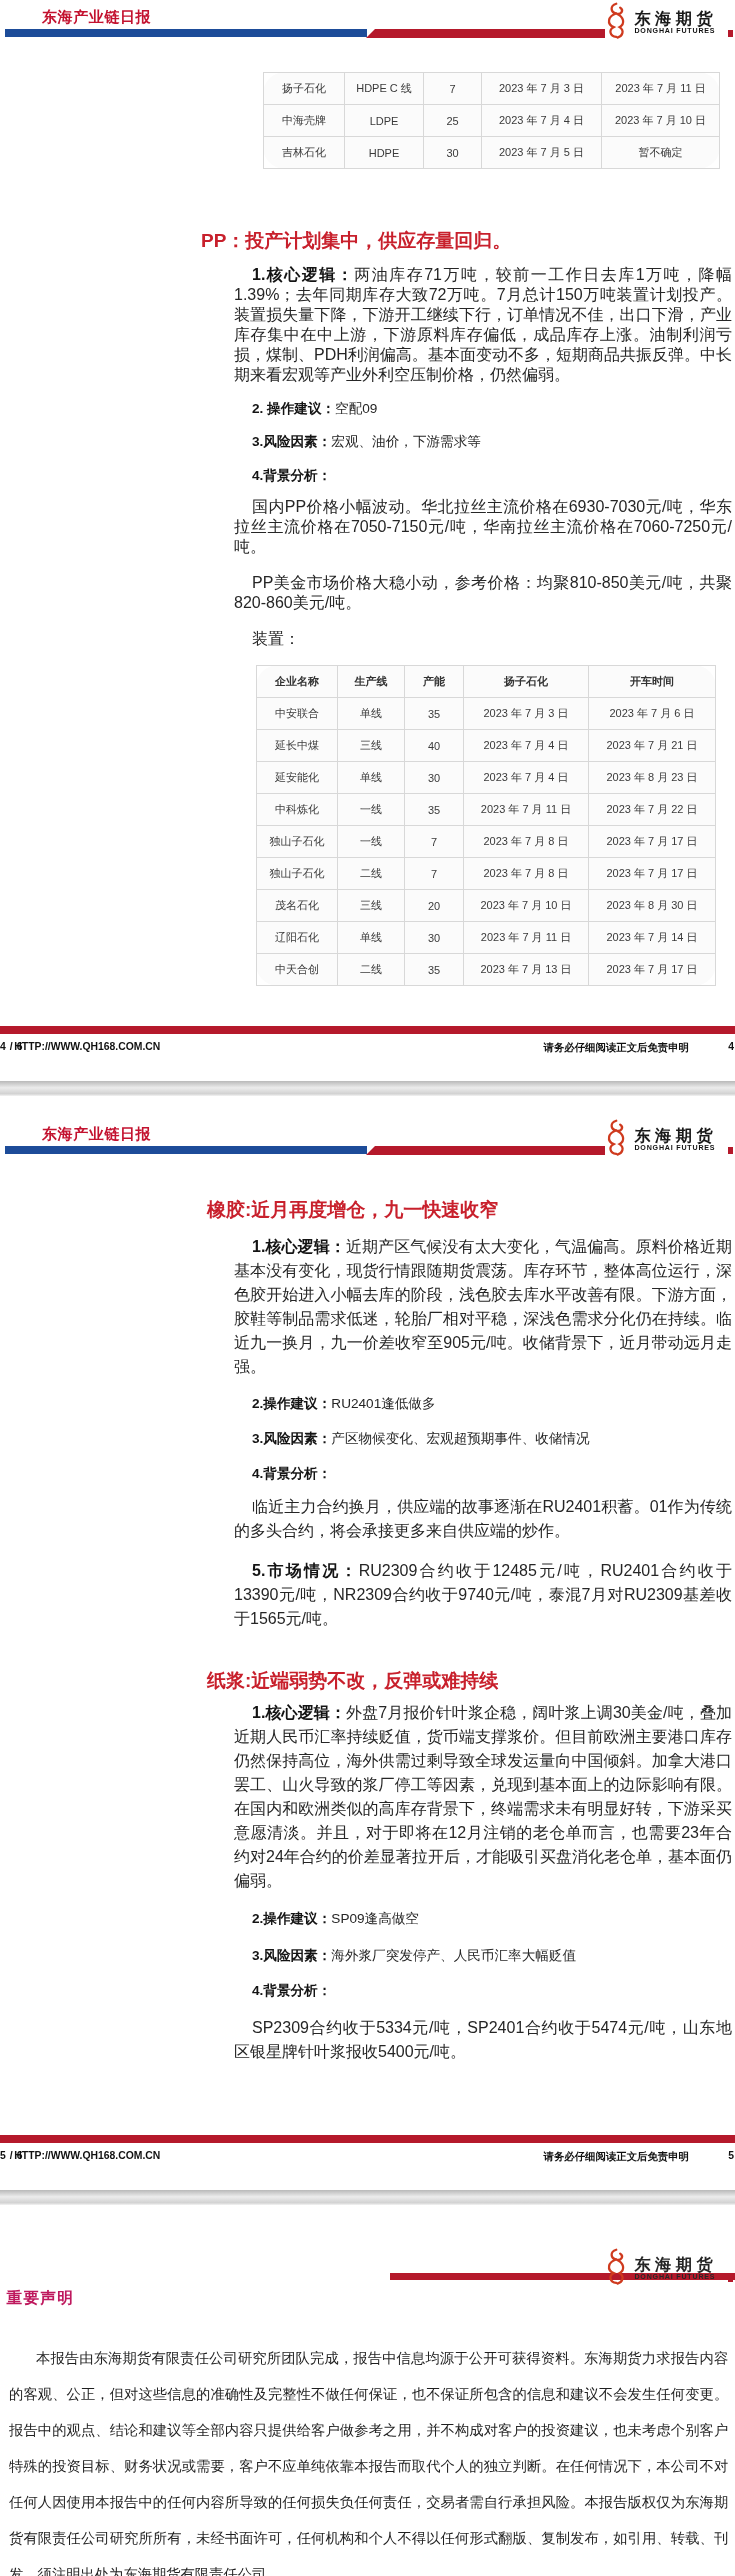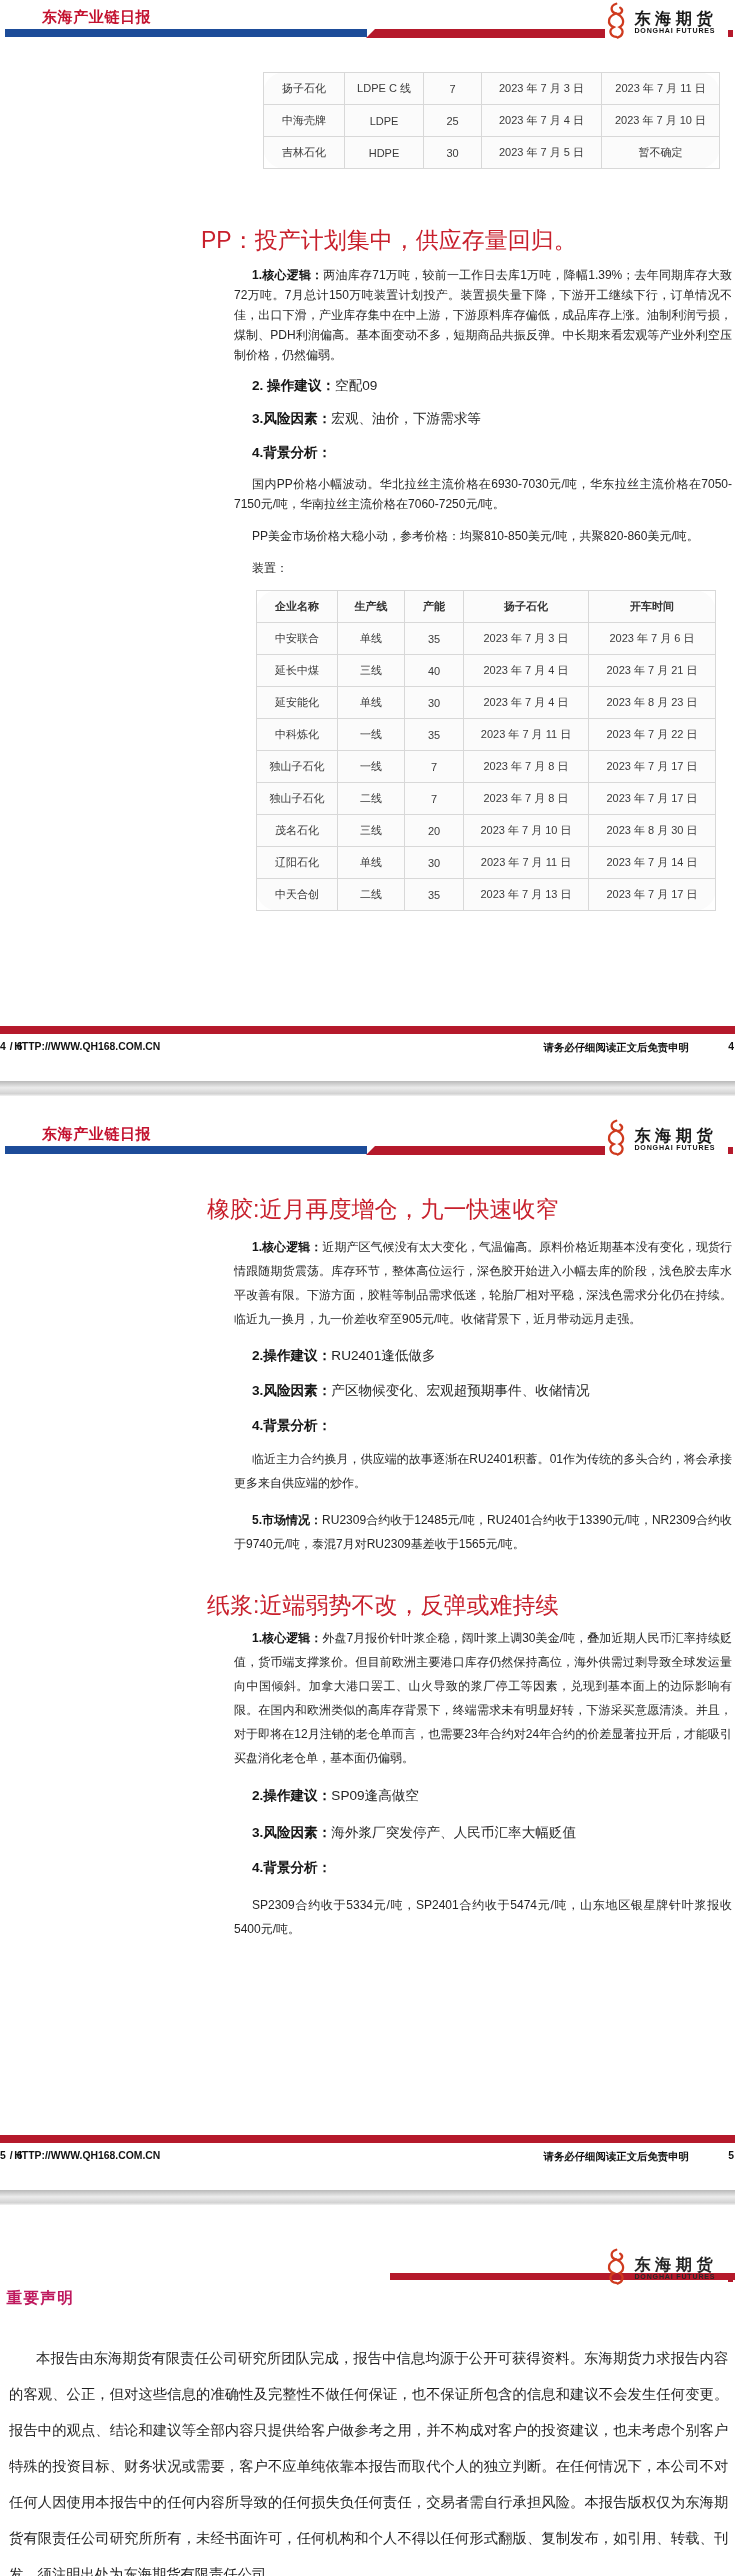--- a/index.html
+++ b/index.html
@@ -19,24 +19,24 @@
   .logo .cn{position:absolute;left:34px;top:6.5px;font-size:16.2px;font-weight:bold;color:#1a1a1a;letter-spacing:4.5px;white-space:nowrap;}
   .logo .en{position:absolute;left:34px;top:26px;font-size:7.1px;font-weight:bold;color:#111;letter-spacing:0.8px;white-space:nowrap;}
   .logo .sq{position:absolute;right:0;bottom:2.6px;width:5.8px;height:7.1px;background:#b5192b;}
   
   table{border-collapse:collapse;background:#fbfbfb;border-radius:22px;}
   td,th{border:0.6px solid #d8d8d8;text-align:center;font-size:11px;color:#3a3a3a;height:31px;padding:0 2.6px;font-weight:normal;}
   th{font-weight:bold;color:#333;}
   .t1{margin:34px 0 0 263px;}
   .t2{margin:9px 0 0 256px;}
   
-  .sec-title{font-size:23px;font-weight:normal;color:#c8202c;line-height:19.5px;}
+  .sec-title{font-size:19px;font-weight:bold;color:#c8202c;line-height:19.5px;}
   .pp-title{margin:62px 0 0 201px;}
   .s-title2{margin-left:207px;}
-  .body-par{margin-left:234px;width:498px;text-align:justify;font-size:12px;color:#262626;}
+  .body-par{margin-left:234px;width:498px;text-align:justify;font-size:16px;color:#262626;}
   .lh31{line-height:20px;}
   .lh37{line-height:24px;}
   .ind{text-indent:18px;}
   .item{margin-left:252px;font-size:13.6px;color:#262626;line-height:15.6px;white-space:nowrap;}
   b{color:#141414;}
   
   .pfooter{position:absolute;left:0;right:0;bottom:26px;}
   .fbar{height:7.8px;background:#b5192b;}
   .frow{position:relative;height:14.3px;margin-top:6.5px;font-size:10.4px;font-weight:bold;color:#111;}
   .f-url{position:absolute;left:14.3px;top:0;}
@@ -71,21 +71,21 @@
     <colgroup>
         <col style="width:81px">
         <col style="width:79px">
         <col style="width:58px">
         <col style="width:120px">
         <col style="width:118px">
       </colgroup>
     <tbody>
         <tr>
           <td>扬子石化</td>
-          <td>LDPE C 线</td>
+          <td>HDPE C 线</td>
           <td>7</td>
           <td>2023 年 7 月 3 日</td>
           <td>2023 年 7 月 11 日</td>
         </tr>
         <tr>
           <td>中海壳牌</td>
           <td>LDPE</td>
           <td>25</td>
           <td>2023 年 7 月 4 日</td>
           <td>2023 年 7 月 10 日</td>

